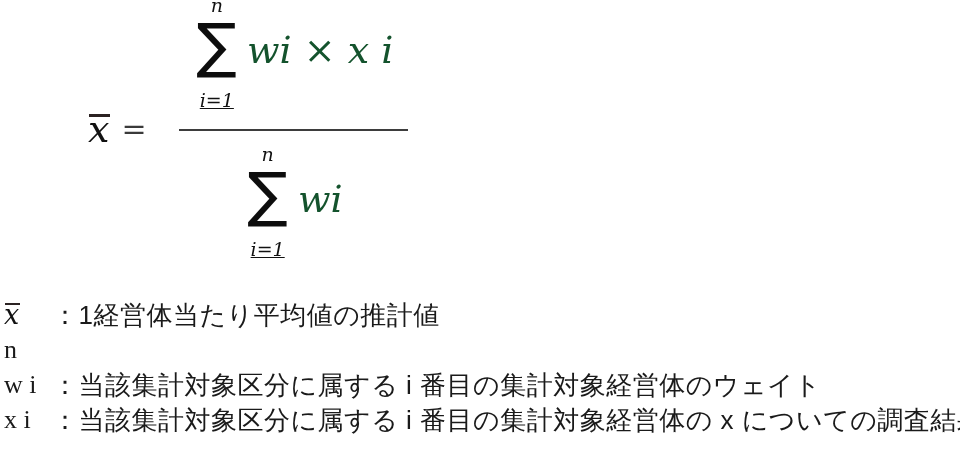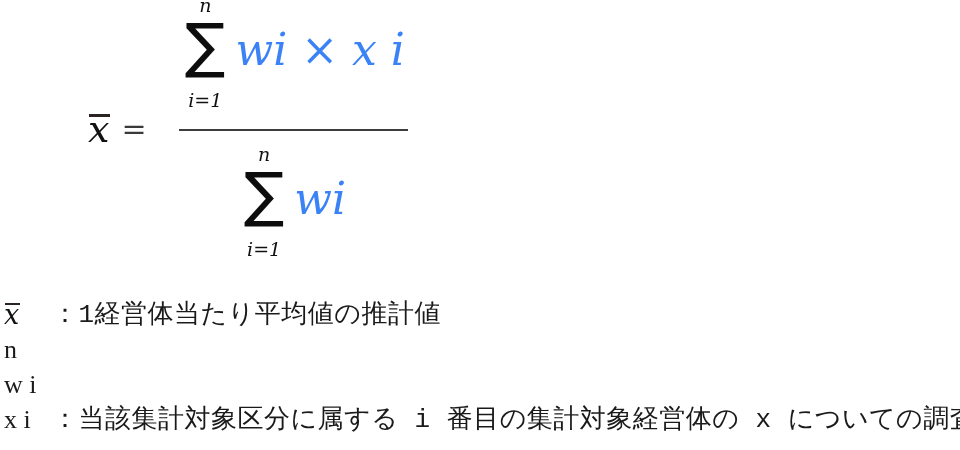--- a/index.html
+++ b/index.html
@@ -65,34 +65,34 @@
   }
   .limit {
     font-family: "DejaVu Serif", serif;
     font-style: italic;
     font-size: 19px;
     line-height: 1;
     color: #111;
     white-space: pre;
   }
   .limit.upper { margin-bottom: 1px; }
-  .limit.lower { margin-top: 16px; }
+  .limit.lower { margin-top: 16px; text-decoration: underline; }
   .sigma {
     font-family: "DejaVu Sans", "DejaVu Serif", sans-serif;
     font-style: normal;
     font-size: 60px;
     line-height: 0.98;
     color: #0d0d0d;
   }
   .expr {
     font-family: "DejaVu Serif", serif;
     font-style: italic;
-    font-size: 44px;
+    font-size: 38px;
     line-height: 1;
-    color: #3b82f6;
+    color: #14532d;
     white-space: pre;
     padding-bottom: 6px;
   }
   .frac-bar {
     position: absolute;
     left: 179px;
     top: 129px;
     width: 229px;
     height: 2px;
     background: #3d3d3d;
@@ -118,21 +118,21 @@
     font-family: "Liberation Serif", "DejaVu Serif", serif;
     white-space: pre;
     line-height: 1;
   }
   .def-symbol .sym {
     display: inline-block;
     line-height: 1;
   }
   .def-symbol .sym.math-var { font-size: 27px; }
   .def-text {
-    font-family: Liberation Mono, monospace;
+    font-family: Liberation Sans, sans-serif;
     white-space: pre;
     letter-spacing: 0.5px;
     line-height: 1;
   }
 </style>
 </head>
 <body>
 
 <div class="canvas">
 
@@ -171,20 +171,21 @@
       <span class="def-symbol"><span class="sym math-var overbar">x</span></span>
       <span class="def-text">：1経営体当たり平均値の推計値</span>
     </div>
 
     <div class="def-row">
       <span class="def-symbol"><span class="sym">n</span></span>
     </div>
 
     <div class="def-row">
       <span class="def-symbol"><span class="sym">w i</span></span>
+      <span class="def-text">：当該集計対象区分に属する i 番目の集計対象経営体のウェイト</span>
     </div>
 
     <div class="def-row">
       <span class="def-symbol"><span class="sym">x i</span></span>
       <span class="def-text">：当該集計対象区分に属する i 番目の集計対象経営体の x についての調査結果</span>
     </div>
 
   </div>
 
 </div>

